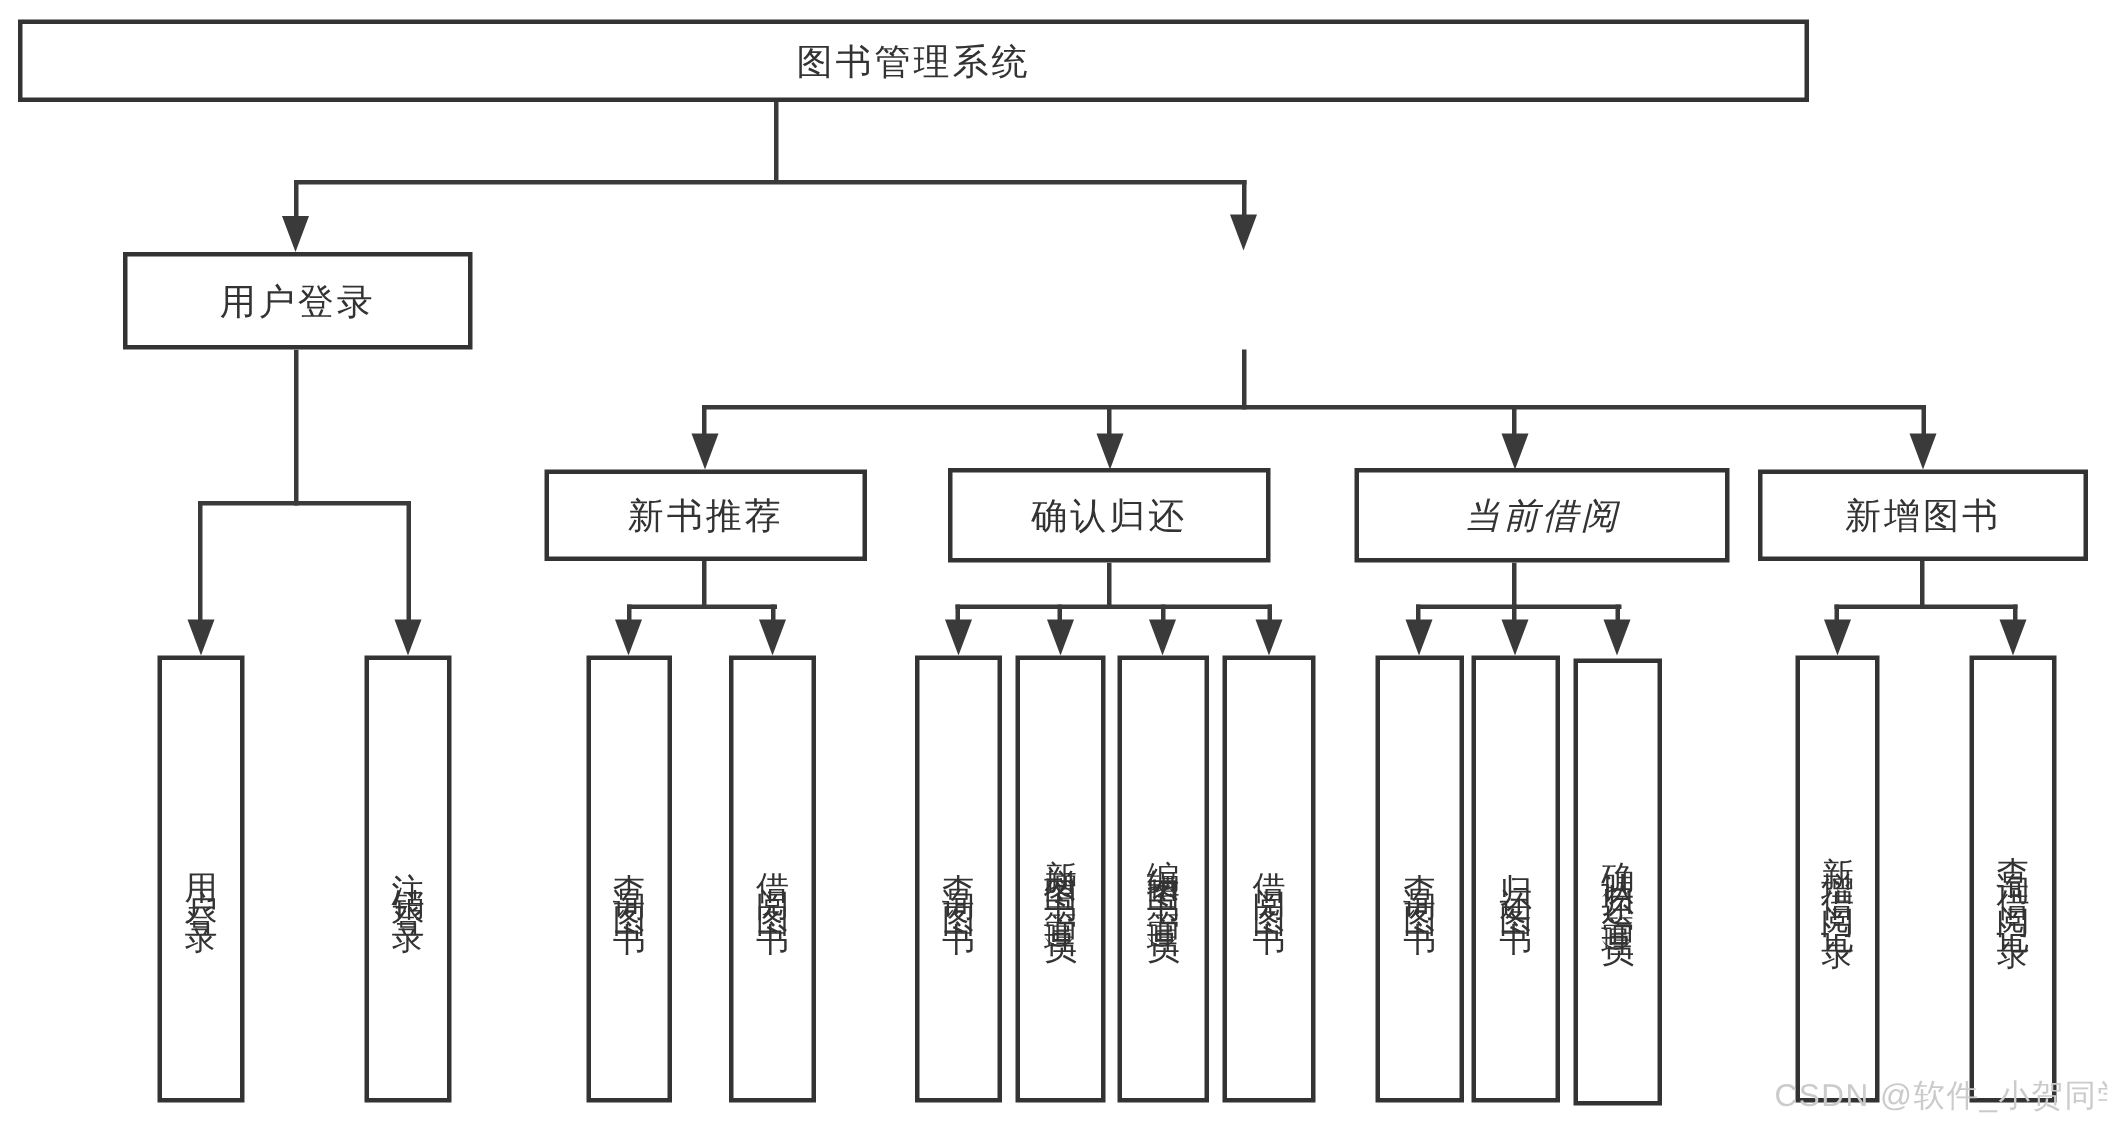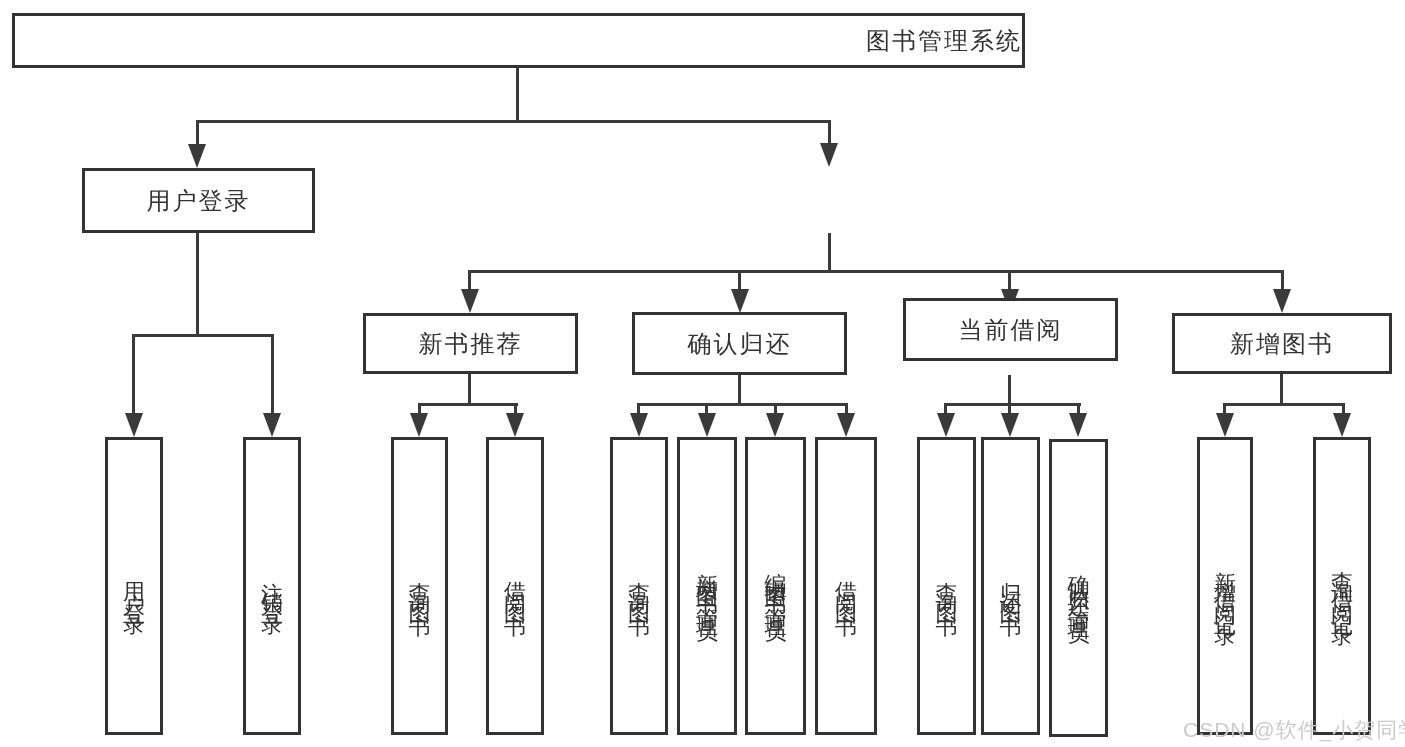--- a/index.html
+++ b/index.html
@@ -31,21 +31,21 @@
   .watermark{
     position:absolute;left:1183px;top:716px;z-index:5;
     font-size:21px;color:#cbcbcb;letter-spacing:1px;white-space:nowrap;
   }
 </style>
 </head>
 <body>
 
 <div id="canvas">
 
-  <div class="hbox" style="left:12px;top:13px;width:1013px;height:55px;justify-content:flex-end;">
+  <div class="hbox" style="left:12px;top:13px;width:1194px;height:55px;">
     <span>图书管理系统</span>
   </div>
 
   <div class="cline" style="left:516px;top:68px;width:3px;height:54px;"></div>
   <div class="cline" style="left:196px;top:120px;width:635px;height:3px;"></div>
   <div class="cline" style="left:196px;top:120px;width:3px;height:28px;"></div>
   <div class="arrow" style="left:188px;top:144px;"></div>
   <div class="cline" style="left:828px;top:120px;width:3px;height:27px;"></div>
   <div class="arrow" style="left:820px;top:143px;"></div>
 
@@ -70,21 +70,21 @@
   <div class="arrow" style="left:1001px;top:289px;"></div>
   <div class="cline" style="left:1281px;top:270px;width:3px;height:22px;"></div>
   <div class="arrow" style="left:1273px;top:289px;"></div>
 
   <div class="hbox" style="left:363px;top:313px;width:215px;height:61px;">
     <span>新书推荐</span>
   </div>
   <div class="hbox" style="left:632px;top:312px;width:215px;height:63px;">
     <span>确认归还</span>
   </div>
-  <div class="hbox" style="left:903px;top:298px;width:215px;height:63px;">
+  <div class="hbox" style="left:903px;top:312px;width:250px;height:63px;font-style:italic;">
     <span>当前借阅</span>
   </div>
   <div class="hbox" style="left:1172px;top:313px;width:220px;height:61px;">
     <span>新增图书</span>
   </div>
 
   <div class="cline" style="left:468px;top:374px;width:3px;height:32px;"></div>
   <div class="cline" style="left:418px;top:403px;width:100px;height:3px;"></div>
   <div class="cline" style="left:418px;top:403px;width:3px;height:13px;"></div>
   <div class="arrow" style="left:410px;top:413px;"></div>

